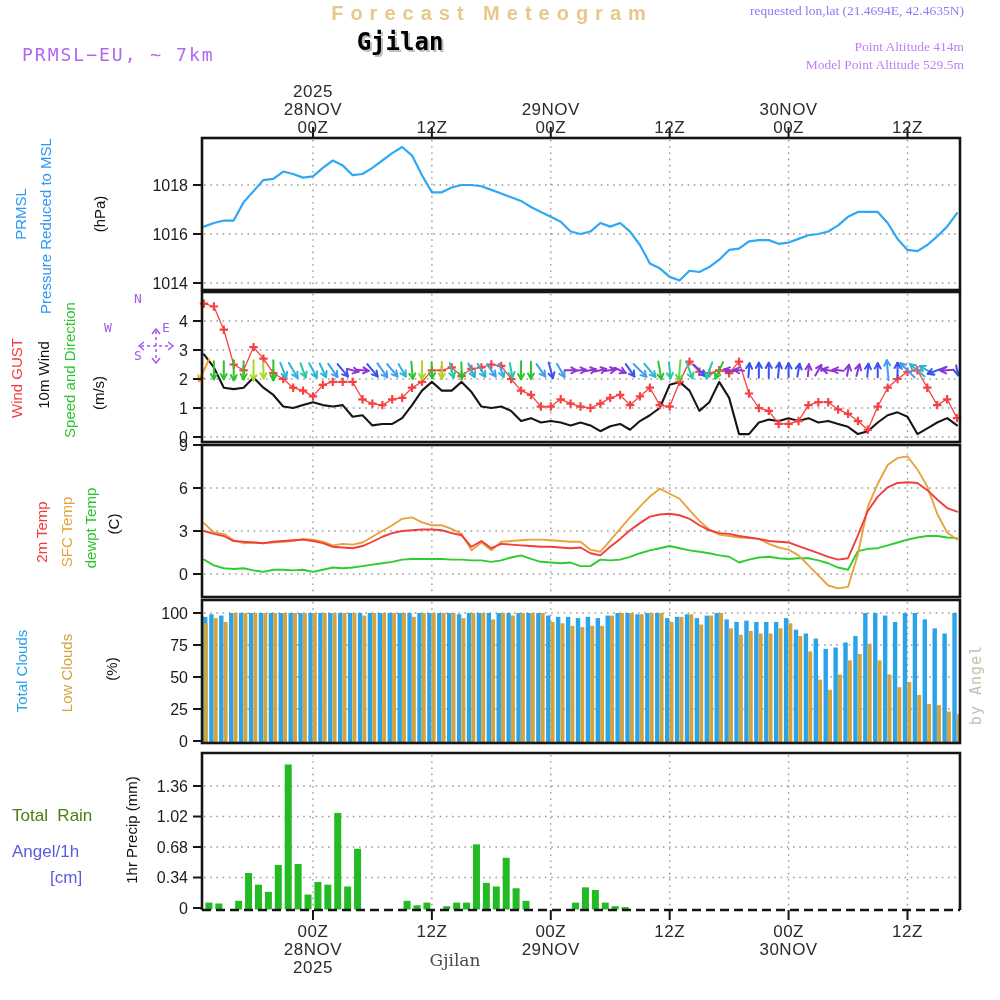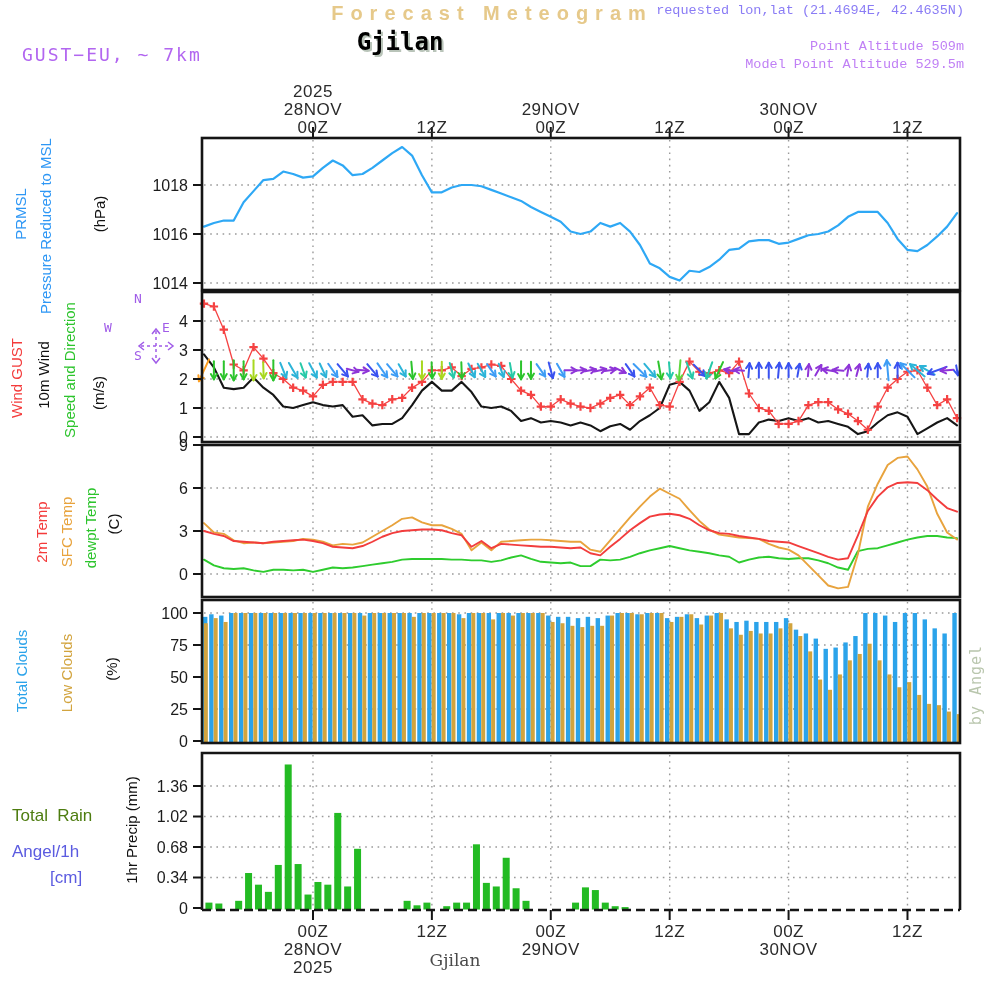--- a/index.html
+++ b/index.html
@@ -8,21 +8,21 @@
   #stage{position:absolute;left:0;top:0;width:1000px;height:1000px;}
   svg#plot{position:absolute;left:0;top:0;}
   .abs{position:absolute;white-space:pre;}
   .vlabel{position:absolute;white-space:nowrap;transform:translate(-50%,-50%) rotate(-90deg);}
   .ctr{transform:translateX(-50%);}
   .hdr-title{color:#e6c98a;font-size:20px;letter-spacing:7px;font-weight:bold;
              font-family:"Liberation Sans",sans-serif;}
   .station{font-family:"DejaVu Sans Mono",monospace;font-weight:bold;font-size:24px;color:#000;
            text-shadow:2px 2px 0 #b9c4b9;}
   .model{font-family:"DejaVu Sans Mono",monospace;font-size:18px;letter-spacing:2px;color:#b266f0;}
-  .hdr-right{font-family:Liberation Mono, monospace;font-size:13.5px;text-align:right;}
+  .hdr-right{font-family:Liberation Serif, serif;font-size:13.5px;text-align:right;}
   .purpA{color:#8a7cf5;}
   .purpB{color:#c080f5;}
   .lbl15{font-size:15px;}
   .footer-station{font-family:"DejaVu Serif",serif;font-size:17px;color:#4a4a4a;}
   .rain-lbl{font-size:17px;color:#4d7c0f;}
   .snow-lbl{font-size:17px;color:#5b5be0;}
   .wm{color:#b9c6ad;font-size:15px;letter-spacing:1px;font-family:"DejaVu Sans Mono",monospace;}
   .compass-letter{position:absolute;color:#a05ce8;font-size:13px;font-family:"DejaVu Sans Mono",monospace;}
 </style>
 </head>
@@ -750,23 +750,23 @@
         <text x="788.5830065359478" y="955" fill="#2b2b2b" font-family="&quot;Liberation Sans&quot;,sans-serif" font-size="17px" text-anchor="middle" letter-spacing="0.5">30NOV</text>
         <line x1="907.4849673202615" y1="127" x2="907.4849673202615" y2="138" stroke="#151515" stroke-width="2"></line>
         <line x1="907.4849673202615" y1="910" x2="907.4849673202615" y2="920" stroke="#151515" stroke-width="2"></line>
         <text x="907.4849673202615" y="133" fill="#2b2b2b" font-family="&quot;Liberation Sans&quot;,sans-serif" font-size="17px" text-anchor="middle" letter-spacing="0.5">12Z</text>
         <text x="907.4849673202615" y="937" fill="#2b2b2b" font-family="&quot;Liberation Sans&quot;,sans-serif" font-size="17px" text-anchor="middle" letter-spacing="0.5">12Z</text>
       </g>
     </svg>
 
   <div class="abs ctr hdr-title" style="left:492px;top:2px;">Forecast Meteogram</div>
   <div class="abs ctr station" style="left:400px;top:28px;">Gjilan</div>
-  <div class="abs model" style="left:22px;top:44px;">GUST−EU, ~ 7km</div>
+  <div class="abs model" style="left:22px;top:44px;">PRMSL−EU, ~ 7km</div>
   <div class="abs hdr-right purpA" style="right:36px;top:3px;">requested lon,lat (21.4694E, 42.4635N)</div>
-  <div class="abs hdr-right purpB" style="right:36px;top:39px;">Point Altitude 509m</div>
+  <div class="abs hdr-right purpB" style="right:36px;top:39px;">Point Altitude 414m</div>
   <div class="abs hdr-right purpB" style="right:36px;top:57px;">Model Point Altitude 529.5m</div>
 
   <div class="vlabel lbl15" style="left:20px;top:214px;color:#2e97f5;">PRMSL</div>
   <div class="vlabel lbl15" style="left:45px;top:226px;color:#2e97f5;">Pressure Reduced to MSL</div>
   <div class="vlabel lbl15" style="left:99px;top:214px;color:#111;">(hPa)</div>
 
   <div class="vlabel lbl15" style="left:16px;top:378px;color:#f43b3b;">Wind GUST</div>
   <div class="vlabel lbl15" style="left:43px;top:375px;color:#111;">10m Wind</div>
   <div class="vlabel lbl15" style="left:69px;top:370px;color:#2cc42c;">Speed and Direction</div>
   <div class="vlabel lbl15" style="left:98px;top:393px;color:#111;">(m/s)</div>

